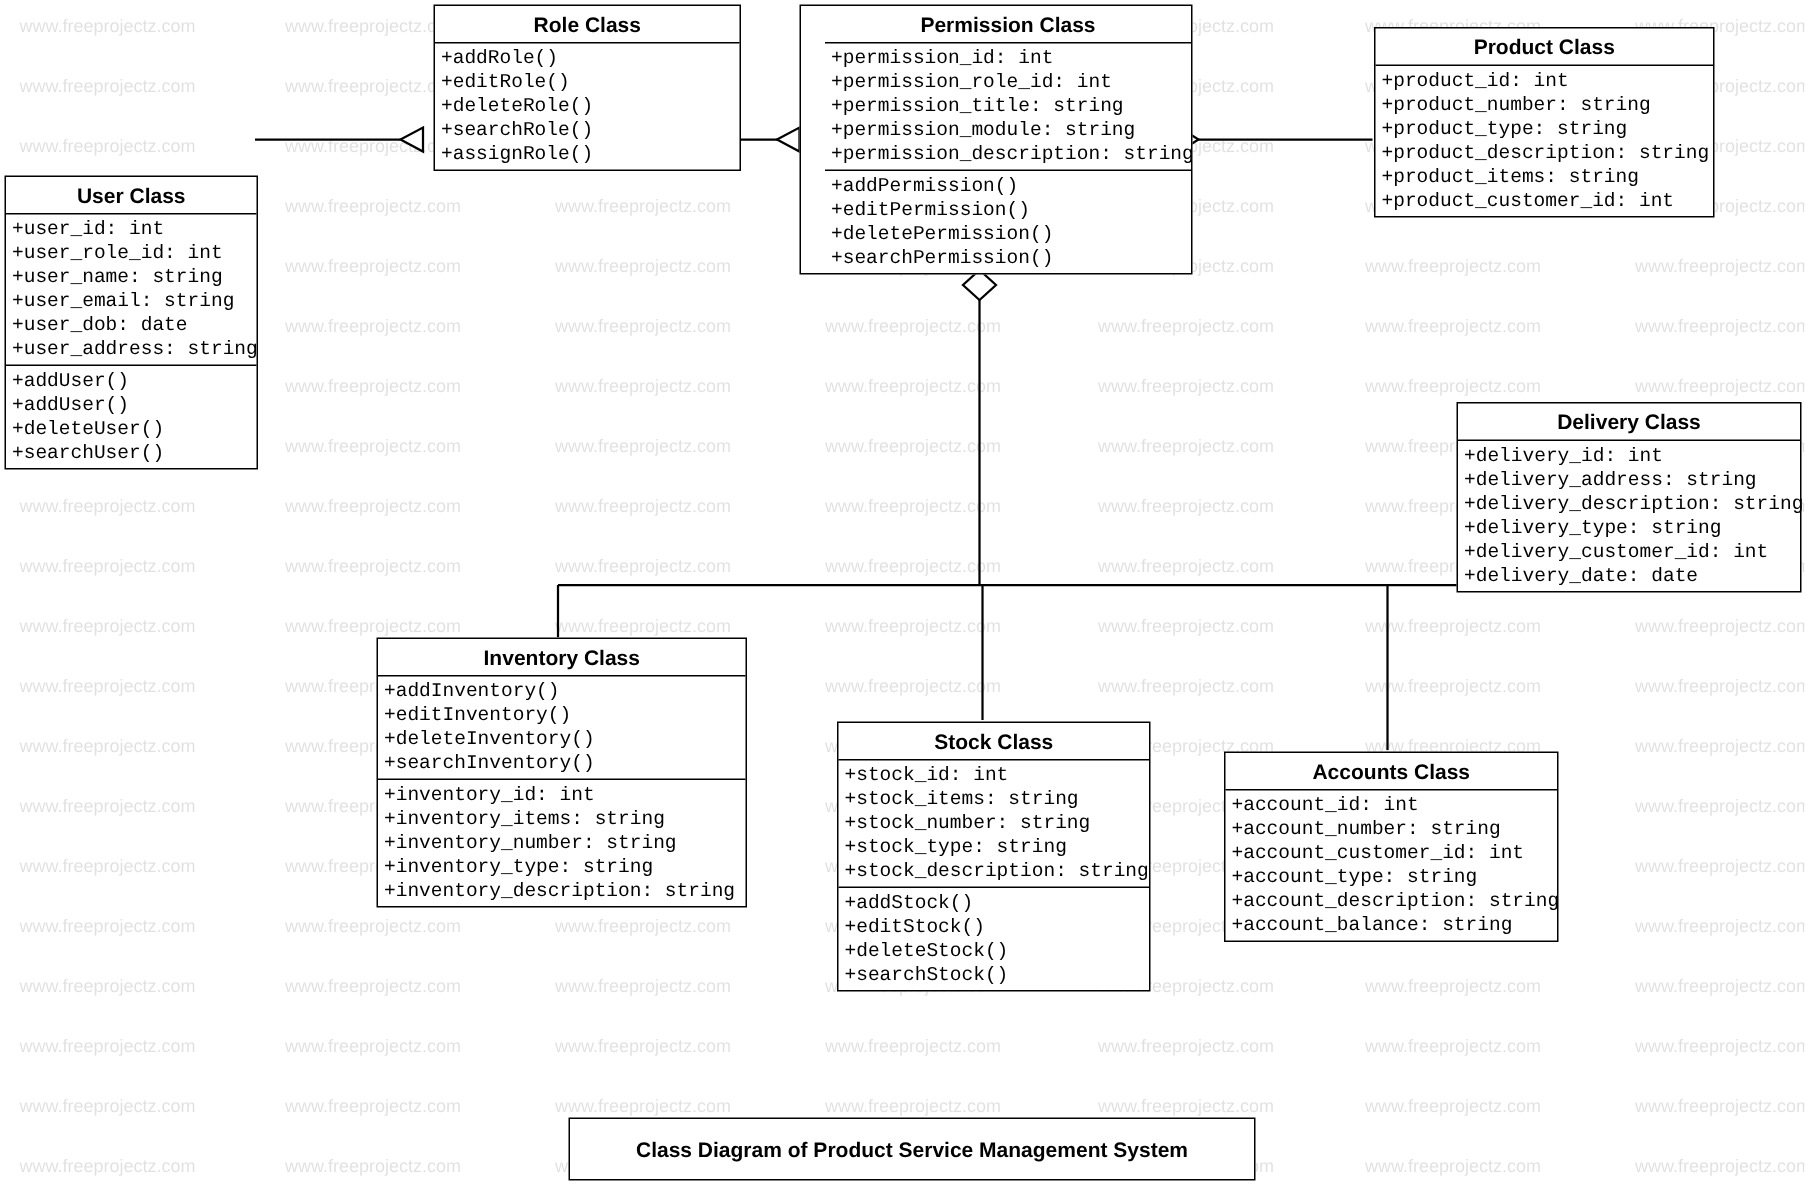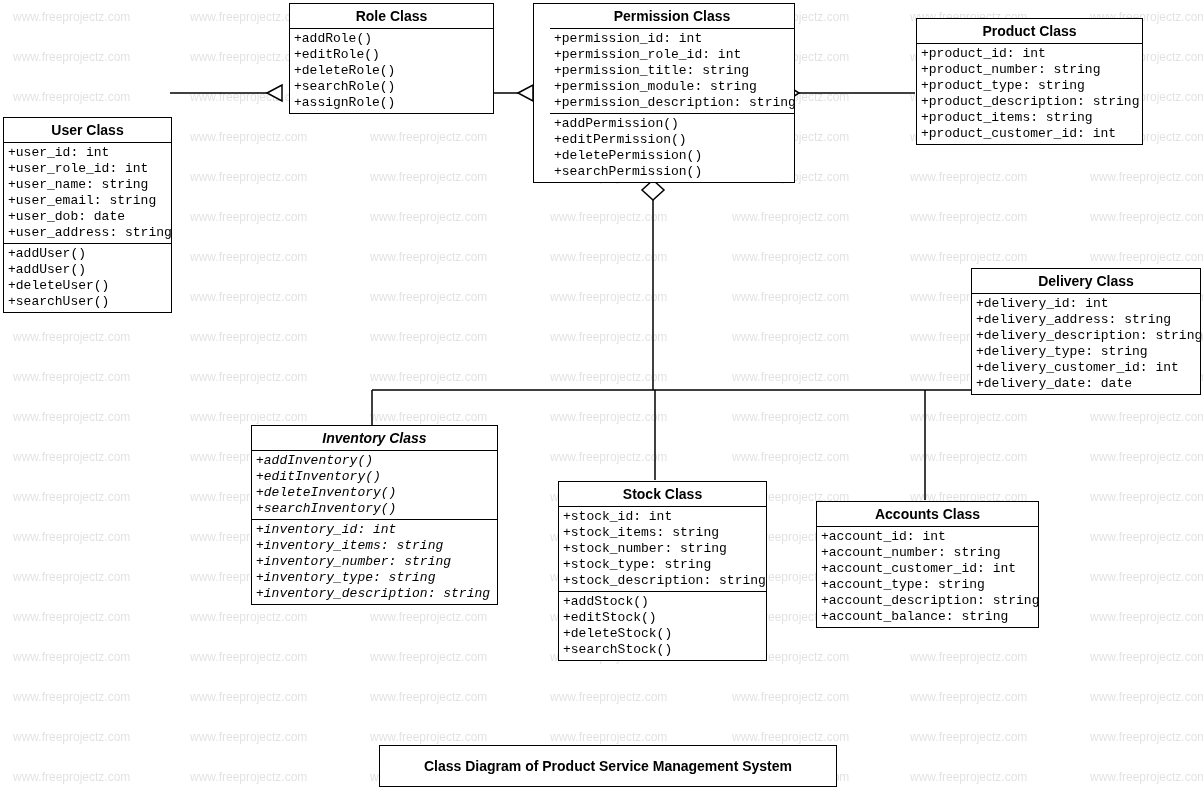--- a/index.html
+++ b/index.html
@@ -306,21 +306,21 @@
   <div class="class-section">
       <div>+delivery_id: int</div>
       <div>+delivery_address: string</div>
       <div>+delivery_description: string</div>
       <div>+delivery_type: string</div>
       <div>+delivery_customer_id: int</div>
       <div>+delivery_date: date</div>
     </div>
 </div>
 
-<div class="class-box" style="left:251px; top:425px; width:245px;font-style:italic;">
+<div class="class-box" style="left:251px; top:425px; width:245px;">
   <div class="class-title">Inventory Class</div>
   <div class="class-section">
       <div>+addInventory()</div>
       <div>+editInventory()</div>
       <div>+deleteInventory()</div>
       <div>+searchInventory()</div>
     </div>
   <div class="class-section">
       <div>+inventory_id: int</div>
       <div>+inventory_items: string</div>

